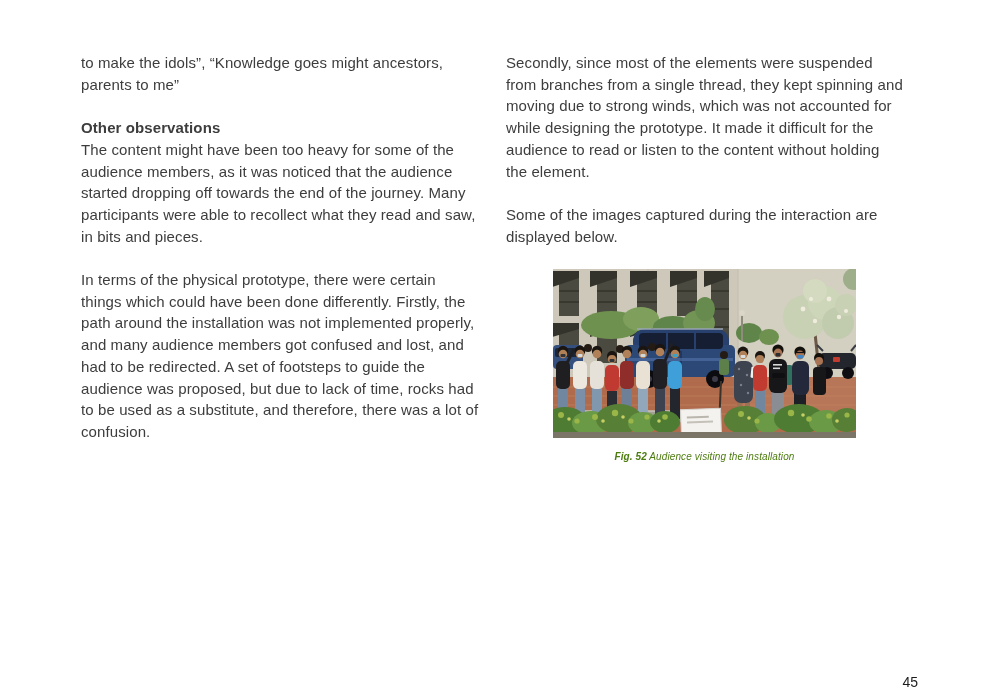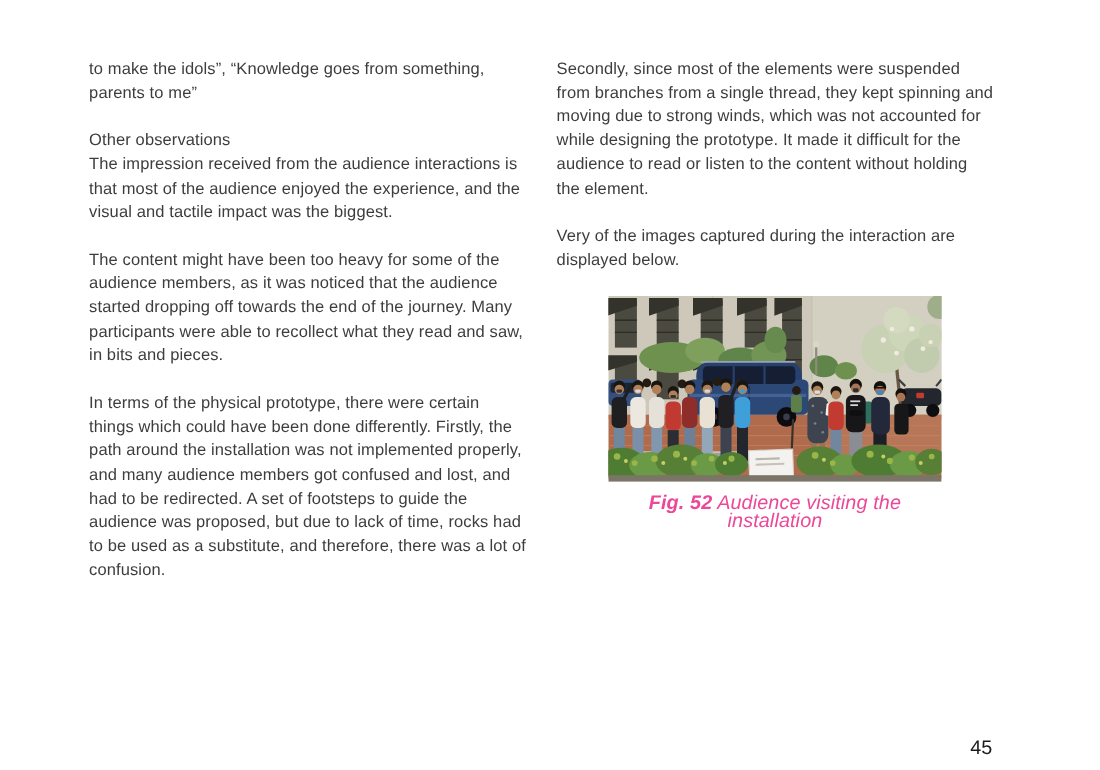--- a/index.html
+++ b/index.html
@@ -15,62 +15,61 @@
     position:absolute;
     top:52px;
     width:398px;
     font-size:15px;
     line-height:21.7px;
     letter-spacing:.1px;
   }
   .col-left{left:81px;}
   .col-right{left:506px;}
   .col p{margin:0 0 21.7px 0;}
-  p.heading{margin:0;font-weight:400;}
+  p.heading{margin:0;font-weight:700;}
   .bold{font-weight:400;}
   figure{margin:0;padding:0;}
   .photo-wrap{
     width:303px;height:169px;
     margin:2px 0 0 47px;
     line-height:0;
   }
   .photo-wrap svg{display:block;width:303px;height:169px;}
   figcaption{
     width:303px;
     margin:11px 0 0 47px;
     text-align:center;
-    font-size:18px;
+    font-size:10px;
     line-height:16px;
-    color:#ec4899;
+    color:#4d7c0f;
     font-style:italic;
   }
   figcaption .cap-label{font-weight:700;font-style:italic;}
   .page-number{
     position:absolute;
-    right:98px;bottom:10px;
-    font-size:18px;
+    right:82px;bottom:10px;
+    font-size:14px;
     color:#1c1c1c;
   }
 </style>
 </head>
 <body>
 
 <div class="page">
 
   <div class="col col-left">
-    <p>to make the idols”, “Knowledge goes from something, parents to me”</p>
+    <p>to make the idols”, “Knowledge goes might ancestors, parents to me”</p>
     <p class="heading">Other observations</p>
-    <p>The impression received from the audience interactions is that most of the audience enjoyed the experience, and the visual and tactile impact was the biggest.</p>
     <p><span>The </span><span class="bold">content might have been too heavy</span><span> for some of the audience members, as it was noticed that the audience started dropping off towards the end of the journey. Many participants were able to recollect what they read and saw, in bits and pieces.</span></p>
     <p>In terms of the physical prototype, there were certain things which could have been done differently. Firstly, the path around the installation was not implemented properly, and many audience members got confused and lost, and had to be redirected. A set of footsteps to guide the audience was proposed, but due to lack of time, rocks had to be used as a substitute, and therefore, there was a lot of confusion.</p>
   </div>
 
   <div class="col col-right">
     <p>Secondly, since most of the elements were suspended from branches from a single thread, they kept spinning and moving due to strong winds, which was not accounted for while designing the prototype. It made it difficult for the audience to read or listen to the content without holding the element.</p>
-    <p>Very of the images captured during the interaction are displayed below.</p>
+    <p>Some of the images captured during the interaction are displayed below.</p>
 
     <figure>
       <div class="photo-wrap">
         <svg viewBox="0 0 303 169" preserveAspectRatio="none" aria-hidden="true">
 
           <g>
             <rect x="0" y="0" width="303" height="112" fill="#cdc8b9"></rect>
             <rect x="185" y="0" width="118" height="112" fill="#d3cfc1"></rect>
             <line x1="95" y1="0" x2="95" y2="108" stroke="#bfbaab" stroke-width="1"></line>
             <line x1="185" y1="0" x2="185" y2="108" stroke="#c3beaf" stroke-width="1"></line>

